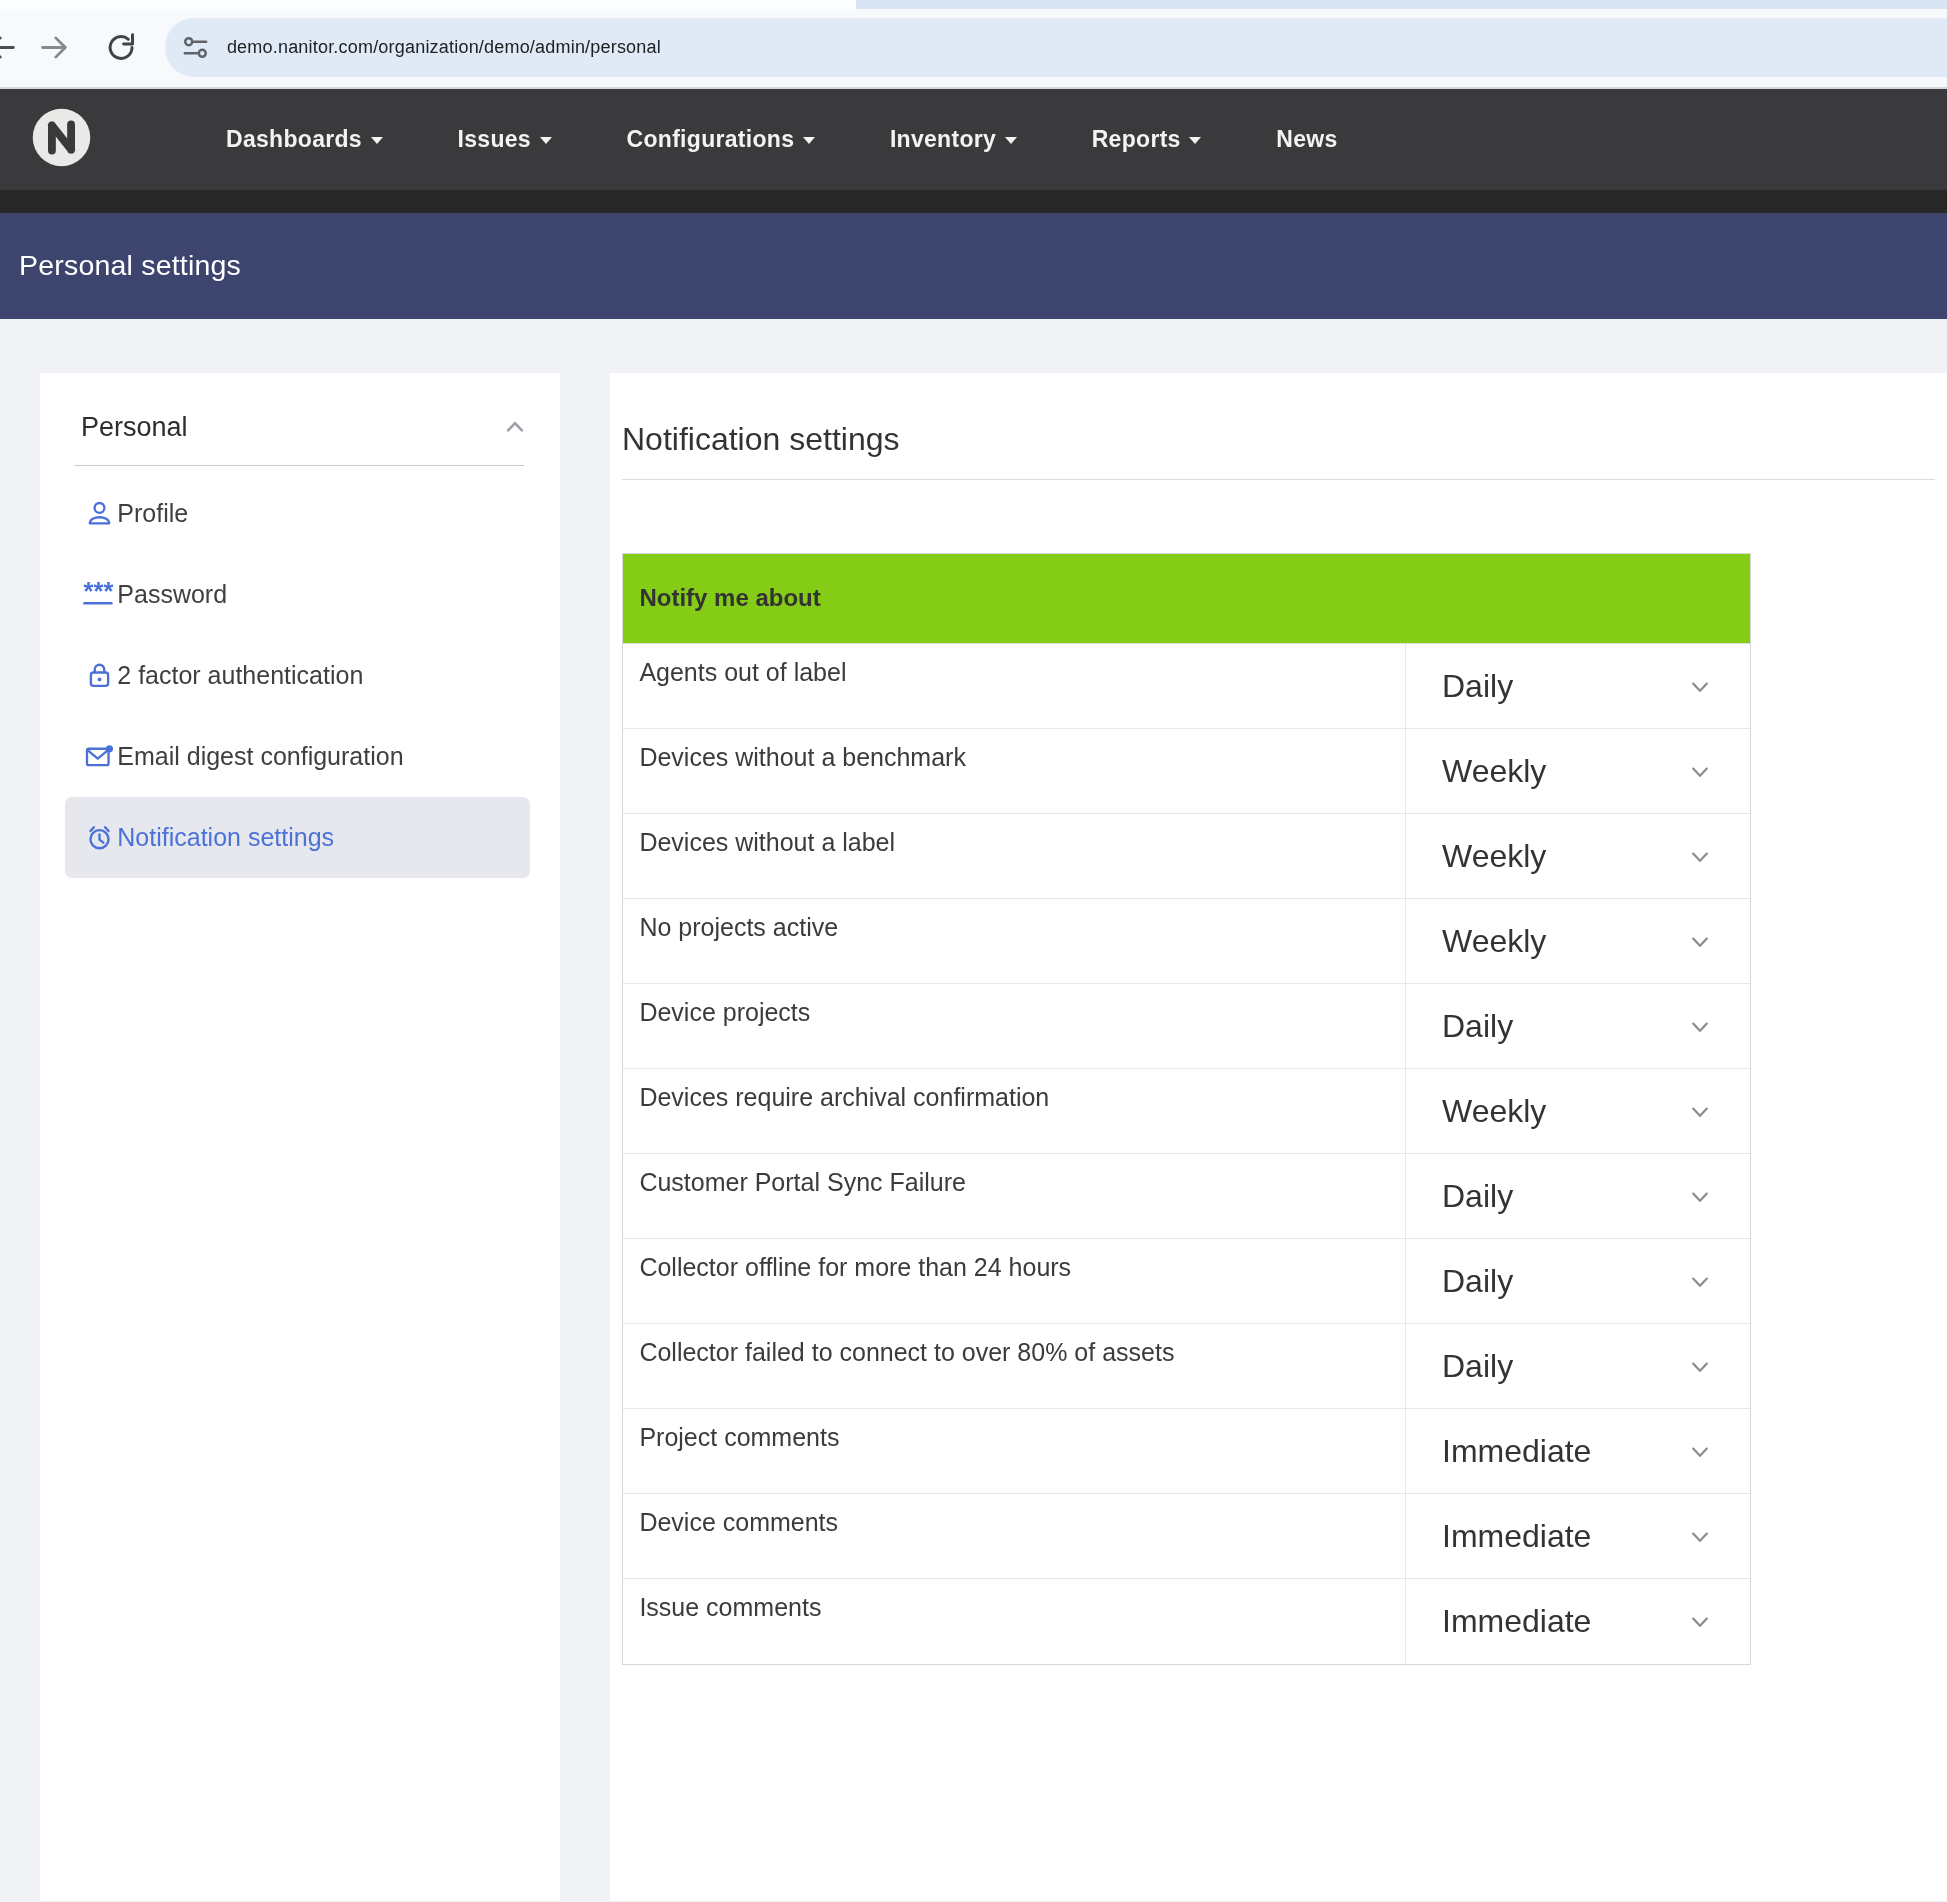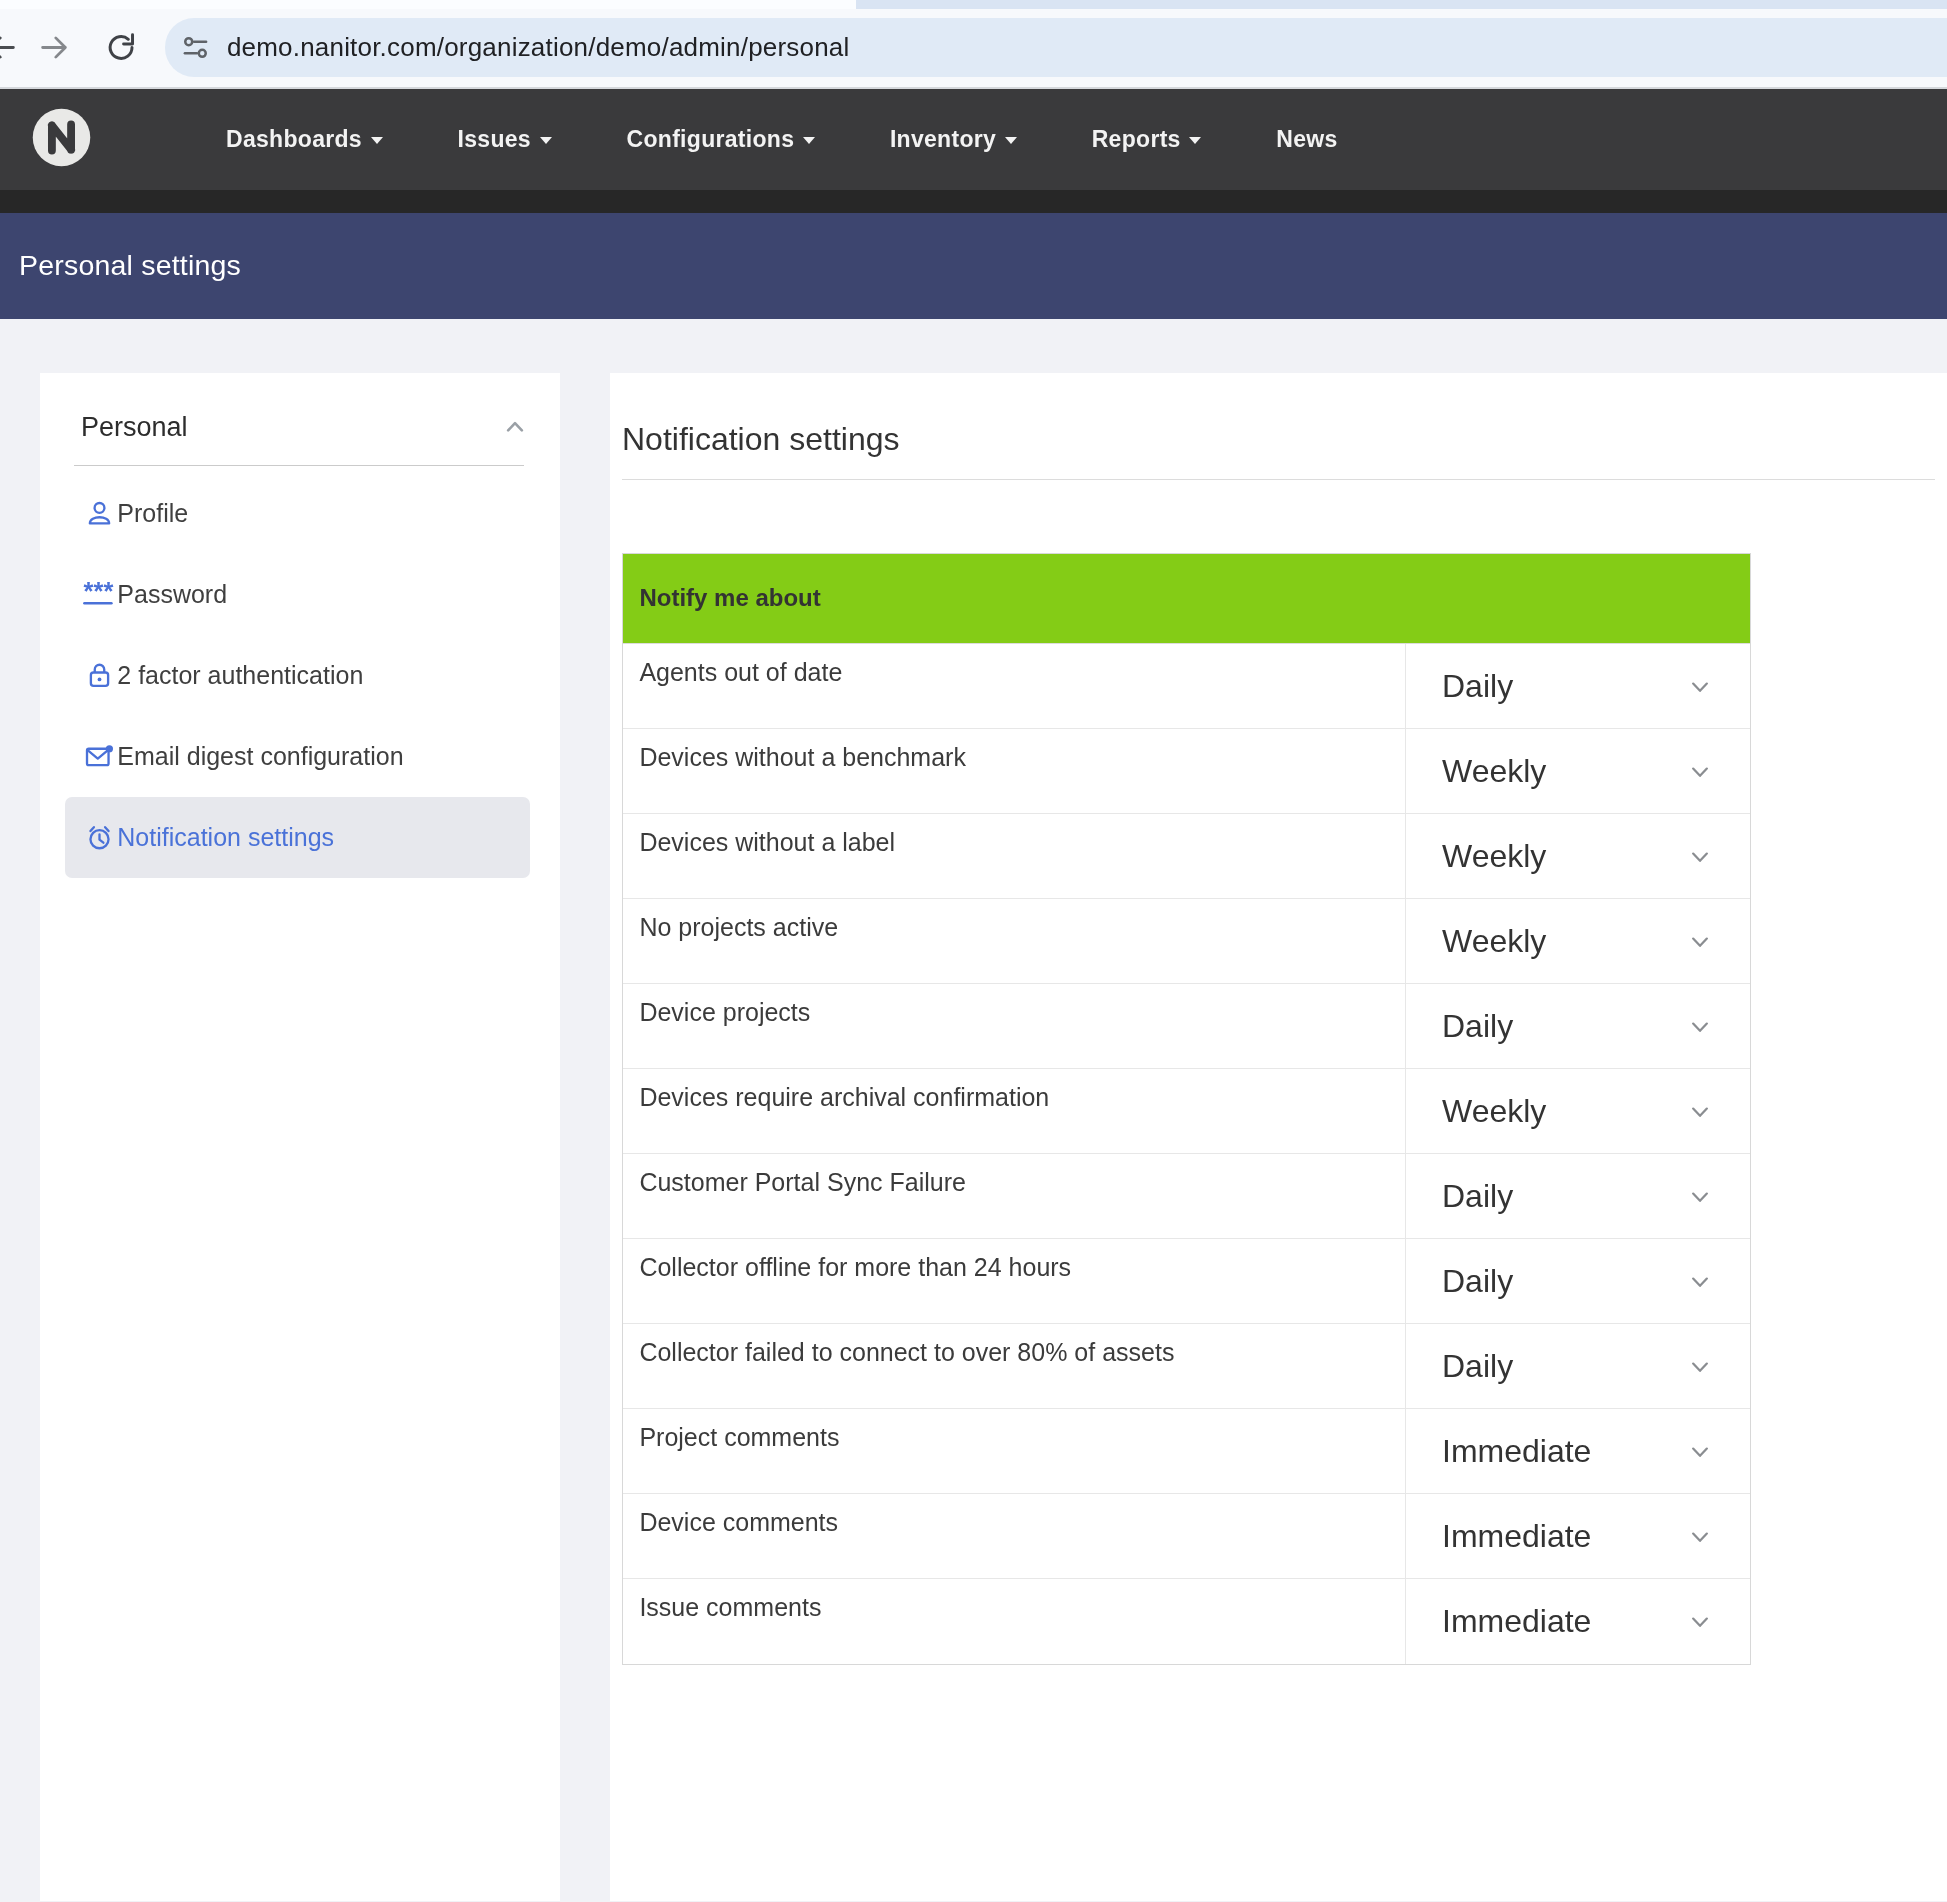--- a/index.html
+++ b/index.html
@@ -9,21 +9,21 @@
   
   .tabstrip{height:8.6px;background:#d9e4f3;position:relative;}
   .tabstrip .active-tab-edge{position:absolute;left:0;top:0;width:856px;height:8.6px;background:#fbfdff;}
   .toolbar{height:80px;background:#f7f9fc;border-bottom:2.6px solid #d5d8dc;display:flex;align-items:center;}
   .chrome-btn{width:35px;height:35px;flex:0 0 auto;display:flex;align-items:center;justify-content:center;}
   .btn-back{margin-left:-19px;}
   .btn-forward{margin-left:24px;}
   .btn-reload{margin-left:29px;}
   .omnibox{flex:1;height:59px;margin-left:26px;background:#e0eaf6;border-radius:29px 0 0 29px;
     display:flex;align-items:center;padding-left:15.6px;overflow:hidden;}
-  .omnibox .url{margin-left:17.3px;font-size:26px;color:#202124;letter-spacing:0.2px;white-space:nowrap;}
+  .omnibox .url{margin-left:17.3px;font-size:18px;color:#202124;letter-spacing:0.2px;white-space:nowrap;}
 
   
   .topnav{height:101px;background:#3a3a3c;display:flex;align-items:center;}
   .logo{margin-left:31px;flex:0 0 auto;}
   .nav-items{display:flex;align-items:center;margin-left:114px;gap:55px;}
   .nav-item{display:flex;align-items:center;cursor:pointer;}
   .nav-label{font-size:23px;font-weight:700;color:#f3f3f3;letter-spacing:0.3px;margin-left:20px;}
   .caret{width:0;height:0;border-left:6px solid transparent;border-right:6px solid transparent;
     border-top:7.8px solid #f3f3f3;margin-left:8.6px;margin-top:3.5px;}
   .subnav{height:23px;background:#272727;}
@@ -213,21 +213,21 @@
       </ul>
   </aside>
 
   <main class="main">
     <h1>Notification settings</h1>
     <hr class="main-divider">
     <div class="notify-table">
       <div class="thead">Notify me about</div>
       <div id="table-rows">
           <div class="trow">
-    <div class="row-label">Agents out of date</div>
+    <div class="row-label">Agents out of label</div>
     <div class="row-select">
       <span class="row-value">Daily</span>
       <span class="row-chevron">
         <svg width="24" height="24" viewBox="0 0 28 28">
                   <path d="M6 10 L14 18.5 L22 10" stroke="#8a8d91" stroke-width="2.6" fill="none" stroke-linecap="round" stroke-linejoin="round"></path>
                 </svg>
       </span>
     </div>
   </div>
           <div class="trow">

